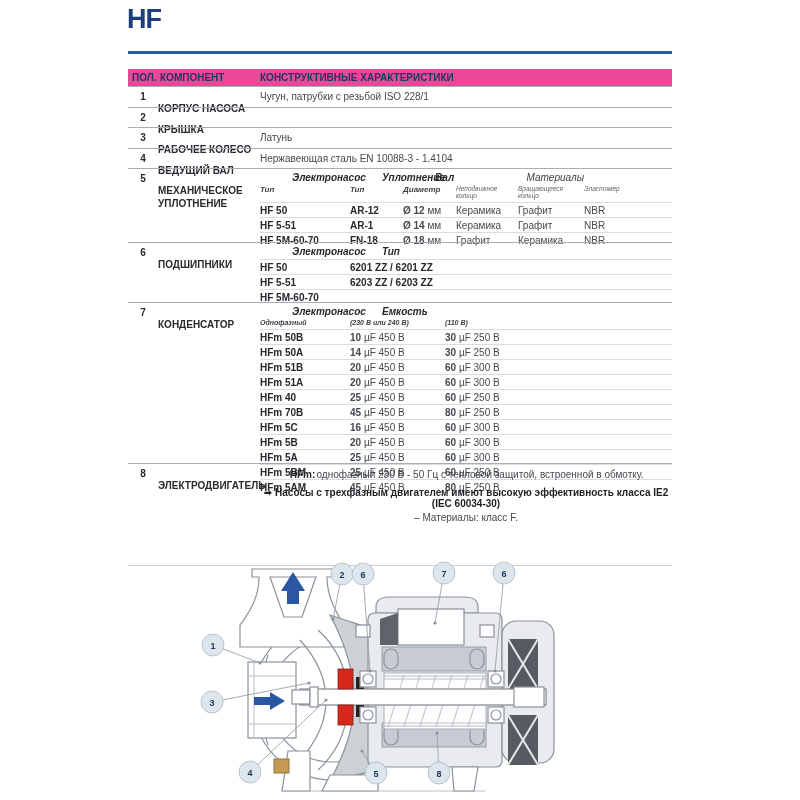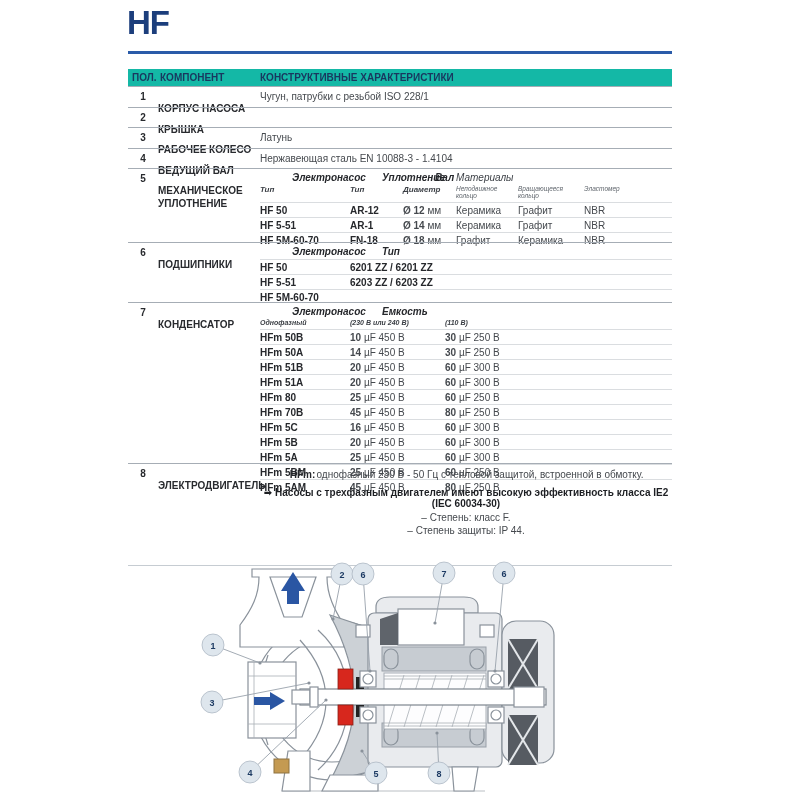--- a/index.html
+++ b/index.html
@@ -1,43 +1,43 @@
 <!DOCTYPE html>
 <html><head>
 <meta charset="utf-8">
 <style>
   html,body{margin:0;padding:0;background:#fff;}
   .page{position:relative;width:800px;height:800px;background:#fff;overflow:hidden;
         font-family:"Liberation Sans","DejaVu Sans",sans-serif;color:#45494e;}
-  .title{position:absolute;left:127px;top:4px;font-size:33px;font-weight:bold;
+  .title{position:absolute;left:127px;top:4px;font-size:27px;font-weight:bold;
          color:#1c3e7c;letter-spacing:-1px;}
   .rule{position:absolute;left:128px;top:51px;width:544px;height:3px;background:#2a5ba9;}
 
   .spec{position:absolute;left:128px;top:69px;width:544px;font-size:10px;border-bottom:1px solid #c6ccd2;}
-  .thead{position:relative;height:17px;background:#14b8a6;color:#19375f;font-weight:bold;}
+  .thead{position:relative;height:17px;background:#ec4899;color:#19375f;font-weight:bold;}
   .thead span{position:absolute;top:3px;}
   .h-pos{left:4px;} .h-comp{left:32px;} .h-chars{left:132px;}
 
   .row{position:relative;border-top:1px solid #a6adb5;}
   .row-simple{height:19.5px;}
   .num{position:absolute;left:4px;top:4px;width:22px;font-weight:bold;color:#282a2e;text-align:center;}
   .cname{position:absolute;left:30px;top:16px;width:96px;font-weight:bold;color:#282a2e;line-height:1.25;}
   .cval{position:absolute;left:132px;top:4px;right:2px;color:#45494e;}
   .content{position:absolute;left:132px;top:0;right:0;}
 
   .r-seal{height:73px;} .r-bear{height:59px;} .r-cap{height:160px;} .r-motor{height:101px;}
 
   .g-seal{display:grid;grid-template-columns:90px 53px 53px 62px 66px auto;align-items:start;}
   .g-bear{display:grid;grid-template-columns:90px auto;}
   .g-cap{display:grid;grid-template-columns:90px 95px auto;}
   .h1i{font-weight:bold;font-style:italic;color:#26282c;margin-left:32px;}
   .h2i{font-weight:bold;font-style:italic;font-size:8px;color:#3a3e44;}
   .tiny{font-style:italic;font-size:6.5px;color:#5e646b;font-weight:normal;}
   .tinyb{font-style:italic;font-size:7px;color:#3a3e44;font-weight:bold;}
-  .mat{font-style:italic;color:#3c4046;grid-column:4 / span 2;text-align:left;}
+  .mat{font-style:italic;color:#3c4046;grid-column:4 / span 2;text-align:right;}
   .ctr{text-align:left;}
   .subrow{border-top:1px solid #dadde0;padding:2px 0 1px 0;}
   .subhead{padding:3px 0 2px 0;}
   .subhead2{padding:0 0 3px 0;}
   .bold{font-weight:bold;color:#26282c;}
   .m-line{padding:1px 0;} .m-line b{display:inline-block;width:28px;color:#26282c;}
   .m-note{padding:6px 0 2px 0;color:#1d1f23;}
   .m-note .arr{font-weight:bold;margin-right:3px;}
   .m-note b{color:#1d1f23;}
   .m-bullet{padding:1px 0;}
@@ -212,21 +212,21 @@
               <span><b>60</b> <span>µF 300 В</span></span>
             </div>
 
             <div class="g-cap subrow">
               <span class="bold">HFm 51A</span>
               <span><b>20</b> <span>µF 450 В</span></span>
               <span><b>60</b> <span>µF 300 В</span></span>
             </div>
 
             <div class="g-cap subrow">
-              <span class="bold">HFm 80</span>
+              <span class="bold">HFm 40</span>
               <span><b>25</b> <span>µF 450 В</span></span>
               <span><b>60</b> <span>µF 250 В</span></span>
             </div>
 
             <div class="g-cap subrow">
               <span class="bold">HFm 70B</span>
               <span><b>45</b> <span>µF 450 В</span></span>
               <span><b>80</b> <span>µF 250 В</span></span>
             </div>
 
@@ -270,23 +270,22 @@
         <div>
 
             <div class="m-line"><b>HFm:</b><span>однофазный 230 В - 50 Гц с тепловой защитой, встроенной в обмотку.</span></div>
 
           </div>
         <div class="m-note">
           <span class="arr">➡</span><b>Насосы с трехфазным двигателем имеют высокую эффективность класса IE2 (IEC 60034-30)</b>
         </div>
         <div>
 
-            <div class="m-bullet">– Степень: класс F.</div>
-
-            <div class="m-bullet">– Степень защиты: IP 44.</div>
+            <div class="m-bullet">– Материалы: класс F.</div>
+
           </div>
       </div>
     </div>
   </div>
 
   <svg id="diagram-svg" class="diagram" viewBox="0 0 800 245">
     <line x1="282" y1="236" x2="485" y2="236" class="thin"></line>
 
     <circle cx="332" cy="145" r="80" class="ln"></circle>
     <circle cx="332" cy="145" r="62" class="lnf"></circle>

